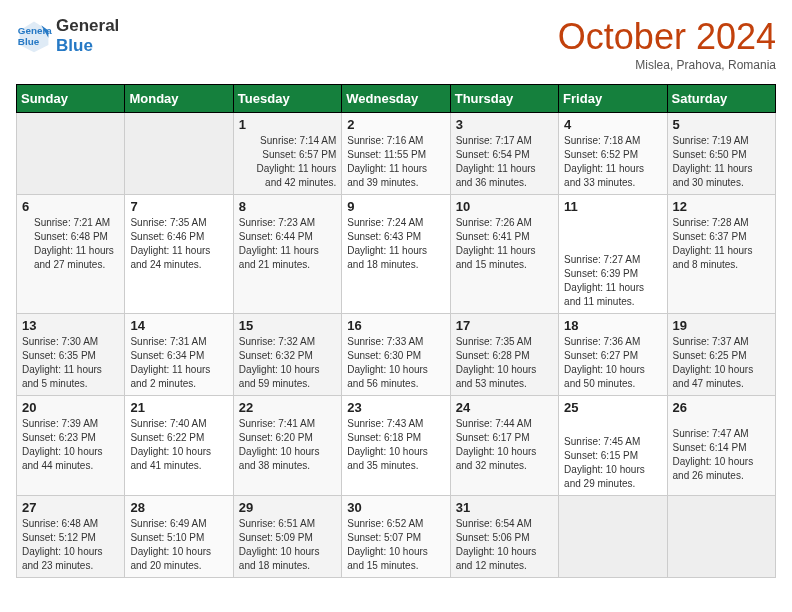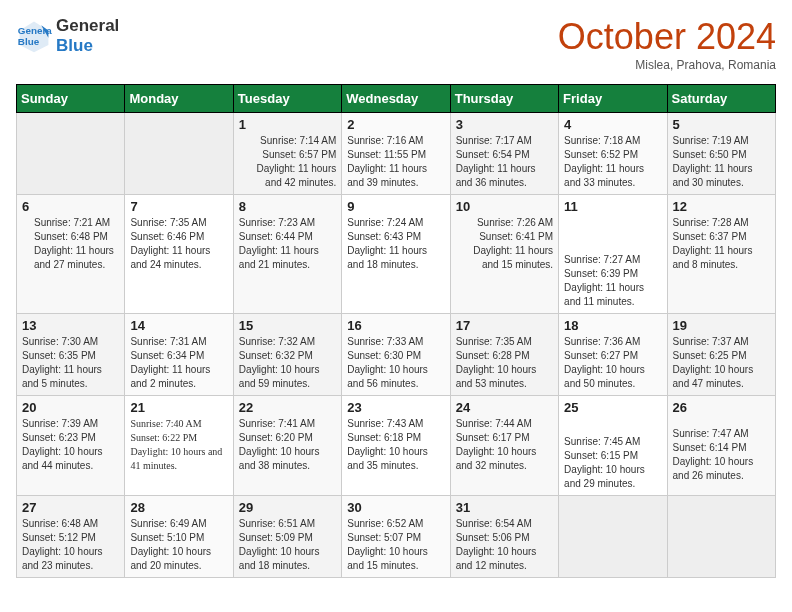--- a/index.html
+++ b/index.html
@@ -178,21 +178,21 @@
 Daylight: 11 hours and 21 minutes.</div>
         </td>
         <td>
           <span class="day-num">9</span>
           <div class="day-info" style="white-space: pre-line;">Sunrise: 7:24 AM
 Sunset: 6:43 PM
 Daylight: 11 hours and 18 minutes.</div>
         </td>
         <td>
           <span class="day-num">10</span>
-          <div class="day-info" style="white-space: pre-line; text-align: right;">Sunrise: 7:26 AM
+          <div class="day-info" style="white-space: pre-line;">Sunrise: 7:26 AM
 Sunset: 6:41 PM
 Daylight: 11 hours and 15 minutes.</div>
         </td>
         <td>
           <span class="day-num">11</span>
           <div class="day-info" style="white-space: pre-line; margin-top: 39px;">Sunrise: 7:27 AM
 Sunset: 6:39 PM
 Daylight: 11 hours and 11 minutes.</div>
         </td>
         <td>
@@ -248,21 +248,21 @@
       </tr>
       <tr>
         <td>
           <span class="day-num">20</span>
           <div class="day-info" style="white-space: pre-line;">Sunrise: 7:39 AM
 Sunset: 6:23 PM
 Daylight: 10 hours and 44 minutes.</div>
         </td>
         <td>
           <span class="day-num">21</span>
-          <div class="day-info" style="white-space: pre-line; font-family: Liberation Serif, serif;">Sunrise: 7:40 AM
+          <div class="day-info" style="white-space: pre-line;">Sunrise: 7:40 AM
 Sunset: 6:22 PM
 Daylight: 10 hours and 41 minutes.</div>
         </td>
         <td>
           <span class="day-num">22</span>
           <div class="day-info" style="white-space: pre-line;">Sunrise: 7:41 AM
 Sunset: 6:20 PM
 Daylight: 10 hours and 38 minutes.</div>
         </td>
         <td>

